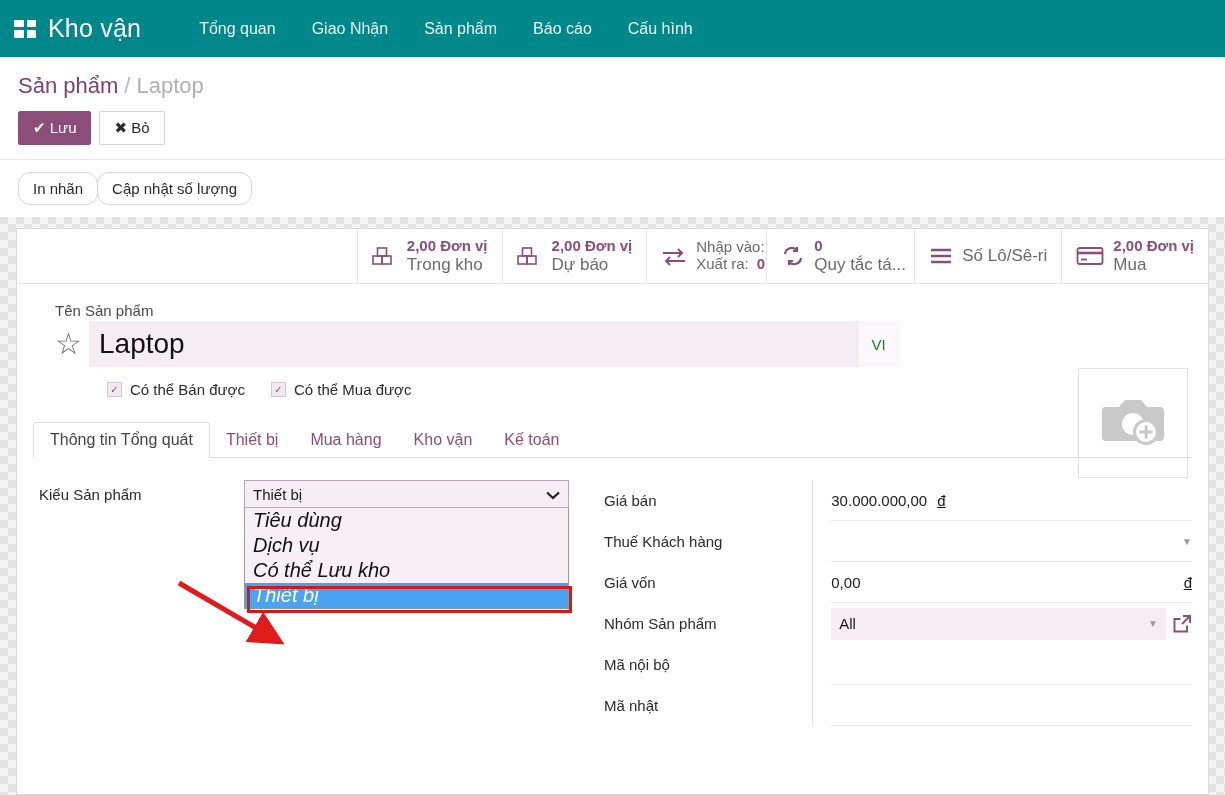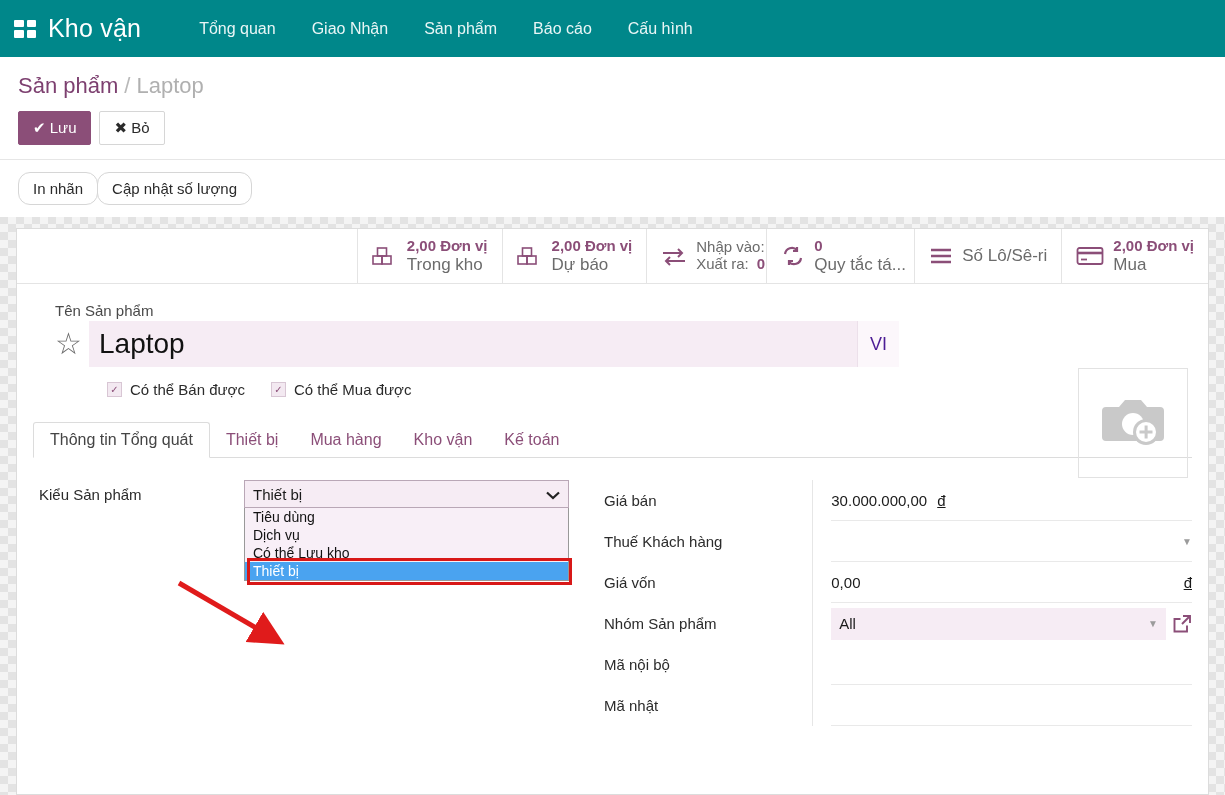--- a/index.html
+++ b/index.html
@@ -100,21 +100,21 @@
   .nameinput {
     width: 768px; height: 46px;
     background: #f6ecf4; border: none;
     font-size: 28px; color: #111; padding: 0 10px;
     font-family: "Liberation Sans", sans-serif;
   }
   .langbadge {
     width: 42px; height: 46px; background: #fcf7fb;
     border-left: 1px solid #ece0ea;
     display: flex; align-items: center; justify-content: center;
-    font-size: 18px; color: #4c1d95;
+    font-size: 15px; color: #15803d;
   }
   .checks { display: flex; gap: 26px; padding: 14px 0 0 52px; font-size: 15px; color: #2b2b2b; }
   .chk { display: flex; align-items: center; gap: 8px; }
   .cbox {
     width: 15px; height: 15px; background: #f3e9f1; border: 1px solid #d8c6d4;
     display: flex; align-items: center; justify-content: center;
     color: #8b4e78; font-size: 10px;
   }
 
   .imgbox {
@@ -148,21 +148,21 @@
   .selwrap { position: relative; width: 325px; }
   .selbox {
     height: 28px; background: #f6ecf4; border: 1px solid #b9a7b6;
     display: flex; align-items: center; justify-content: space-between;
     padding: 0 8px; font-size: 15px; color: #1a1a1a; cursor: pointer;
   }
   .optlist {
     border: 1px solid #999; border-top: none;
     background: #f8eff7;
   }
-  .opt { font-size: 14px; padding: 1px 8px; color: #111; cursor: pointer; }
+  .opt { font-size: 20px; padding: 1px 8px; color: #111; cursor: pointer; font-style: italic; }
   .opt.sel { background: #4aa3f0; color: #fff; }
   .redbox {
     position: absolute; left: 3px; bottom: -4px;
     width: 325px; height: 27px;
     border: 3px solid #d81818; pointer-events: none;
   }
 
   .rlabels { width: 210px; padding-right: 8px; border-right: 1px solid #e6e6e6; }
   .rlabels .flbl { height: 41px; display: flex; align-items: center; }
   .rvals { width: 380px; padding-left: 18px; }

